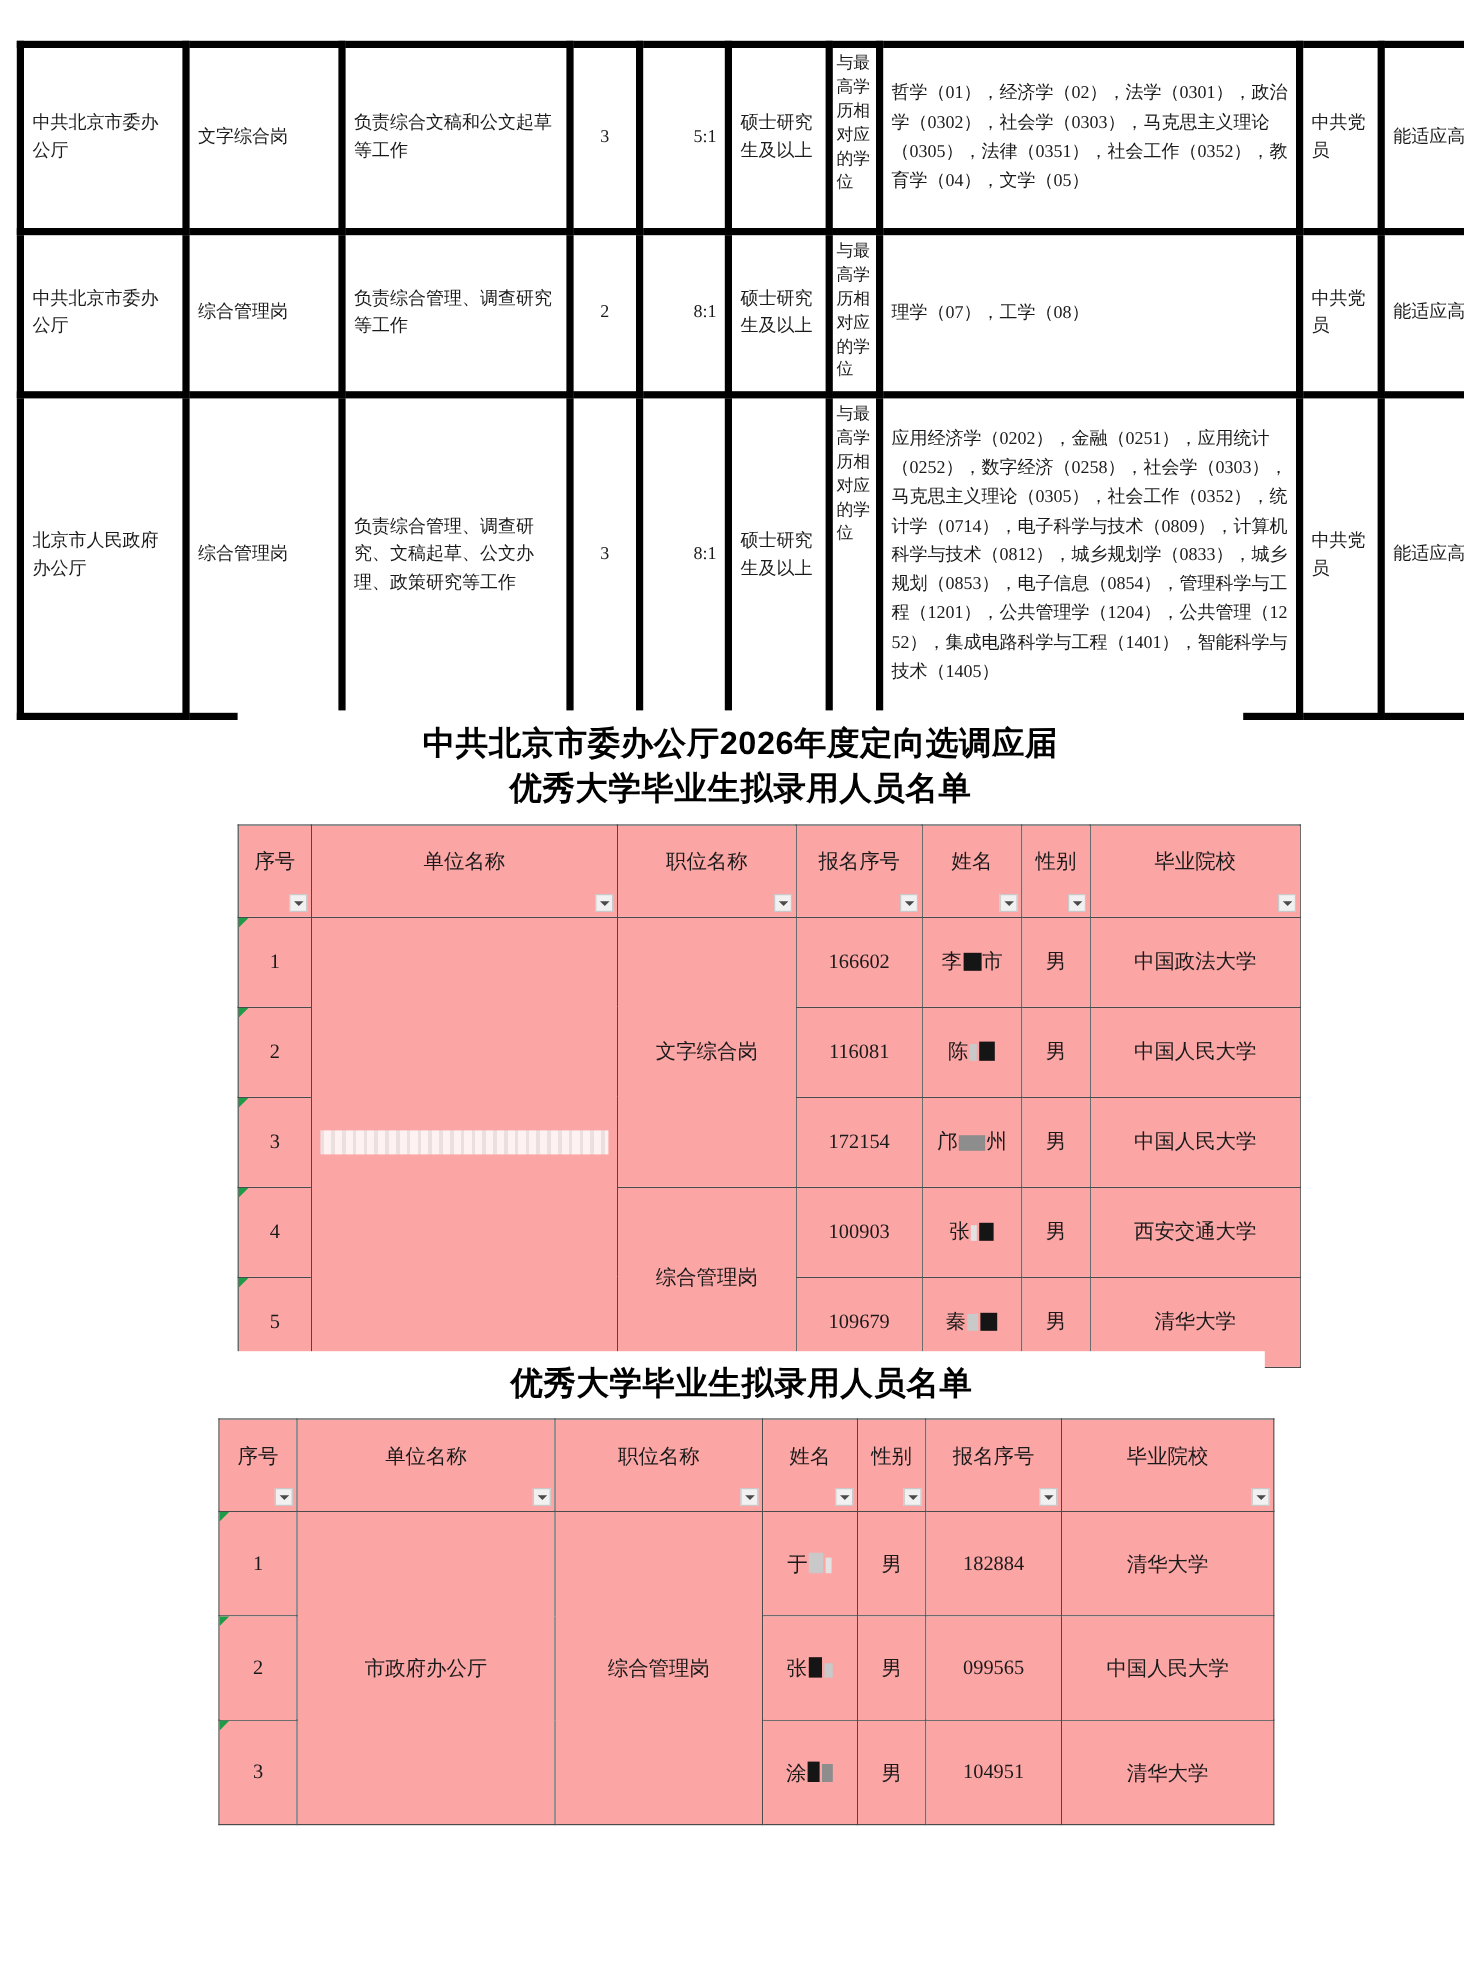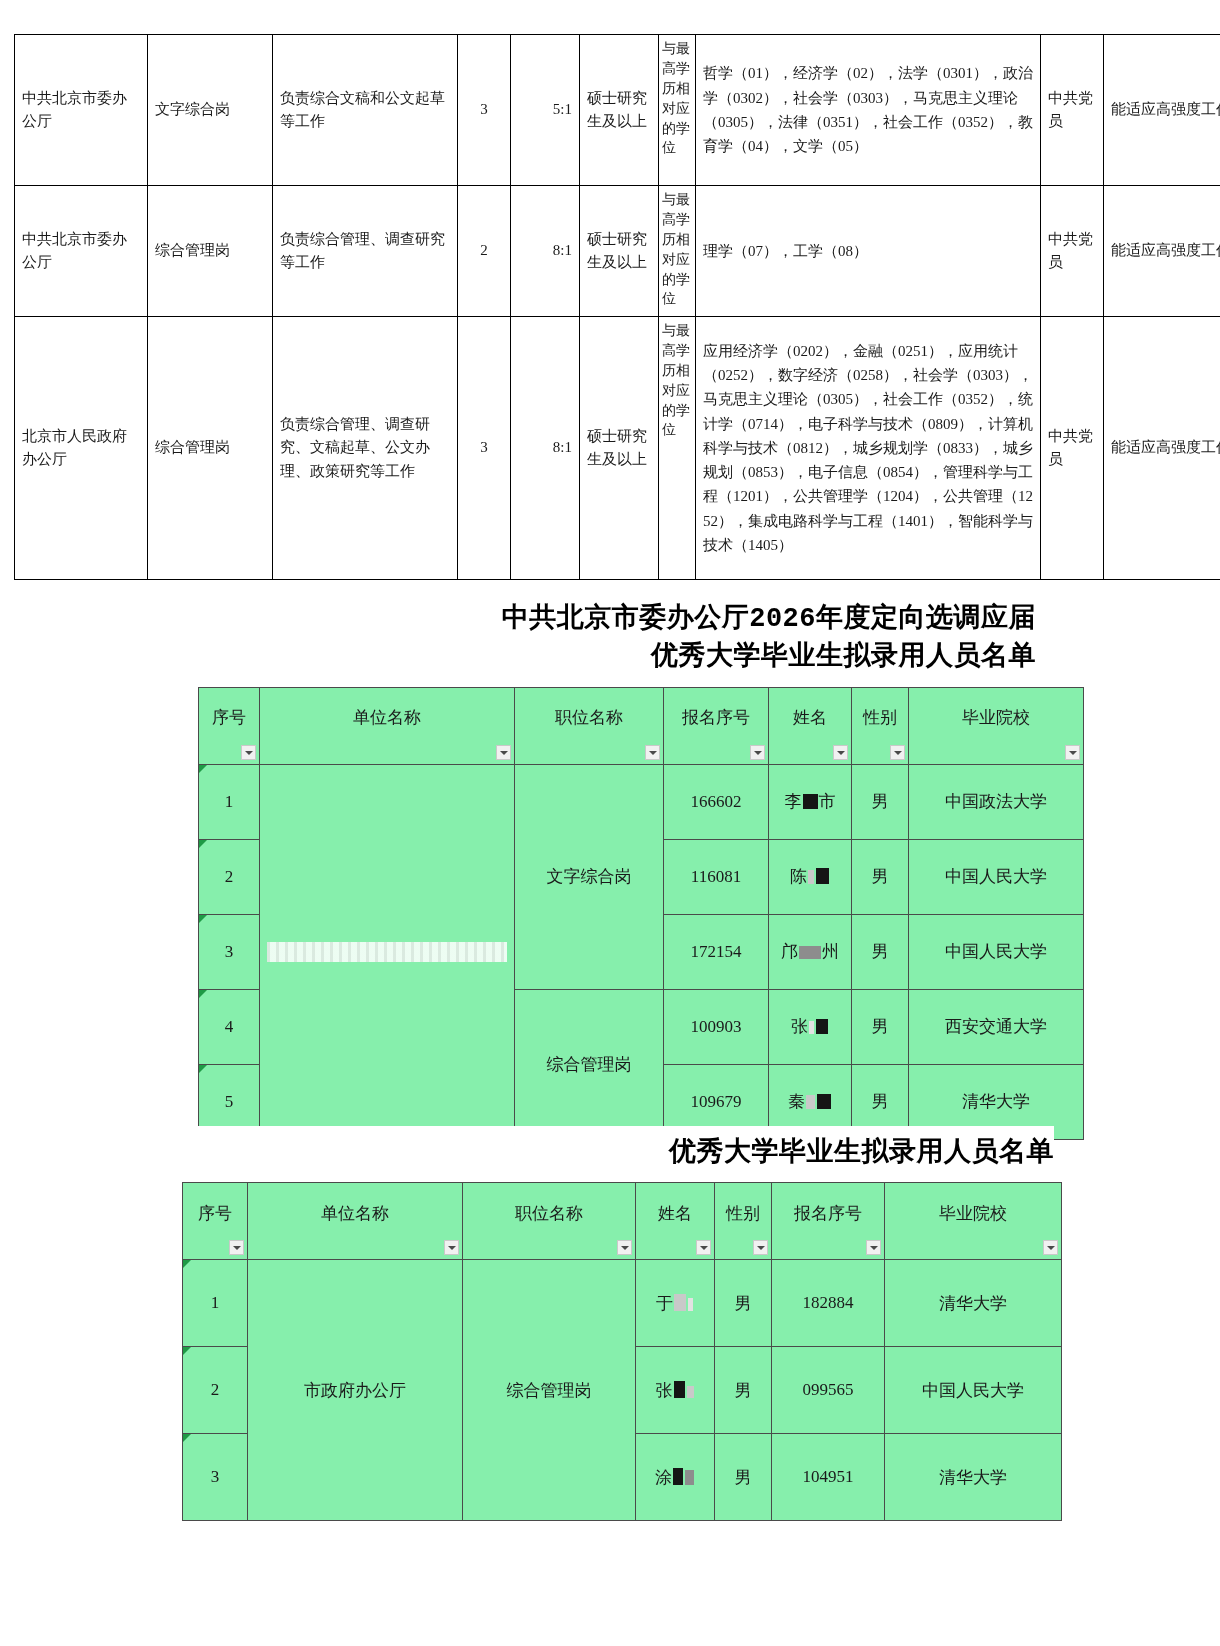--- a/index.html
+++ b/index.html
@@ -10,21 +10,21 @@
     font-family:"Liberation Serif","DejaVu Serif",serif;
     color:#1a1a1a;
     -webkit-font-smoothing:antialiased;
   }
   .page{position:relative;width:1220px;height:1646px;overflow:hidden;}
 
   
   .t1-wrap{position:absolute;left:14px;top:34px;width:1148px;}
   table.t1{border-collapse:collapse;width:1148px;table-layout:fixed;}
   table.t1 td{
-    border:1px solid #000000;
+    border:6px solid #000000;
     vertical-align:middle;
     font-size:15px;
     line-height:1.55;
     padding:6px 7px;
     word-break:break-all;
     margin-top:40px;
   }
   .t1 .c-unit{width:118px;}
   .t1 .c-post{width:110px;}
   .t1 .c-duty{width:170px;}
@@ -45,37 +45,37 @@
   }
   .t1 .c-edu{vertical-align:middle;}
   .t1 .c-major{vertical-align:middle;line-height:1.62;}
   .r1 td{height:138px;}
   .r2 td{height:118px;}
   .r3 td{height:250px;}
 
   
   .sheet{position:absolute;background:#ffffff;}
   .sheet-title{
-    text-align:right;
+    text-align:center;
     font-weight:bold;
     font-size:27px;
     line-height:1.42;
     letter-spacing:.5px;
     color:#000;
-    font-family:Liberation Mono, monospace;
+    font-family:Liberation Sans, sans-serif;
     padding:8px 0 10px 0;
   }
   table.xl{border-collapse:collapse;table-layout:fixed;}
   table.xl td,table.xl th{
     border:1px solid #4a4a4a;
     font-size:17px;
     font-weight:normal;
     text-align:center;
     vertical-align:middle;
-    background:#86efac;
+    background:#fca5a5;
     padding:0;
   }
   table.xl thead td{
     height:62px;
     position:relative;
     font-size:17px;
     padding-bottom:14px;
   }
   table.xl tbody td{height:74px;position:relative;}
   .hd-label{display:block;padding-bottom:2px;}

